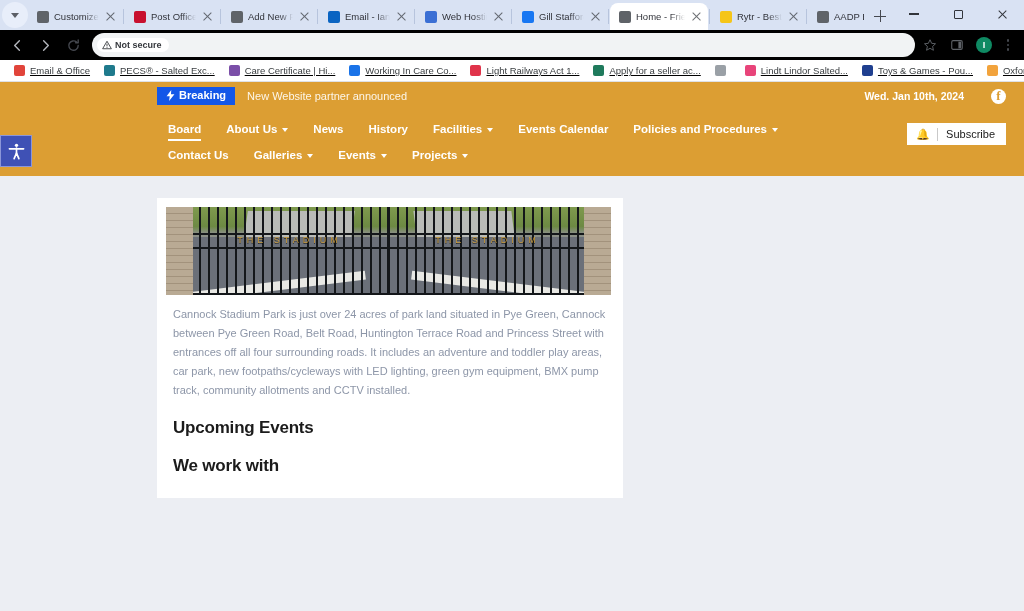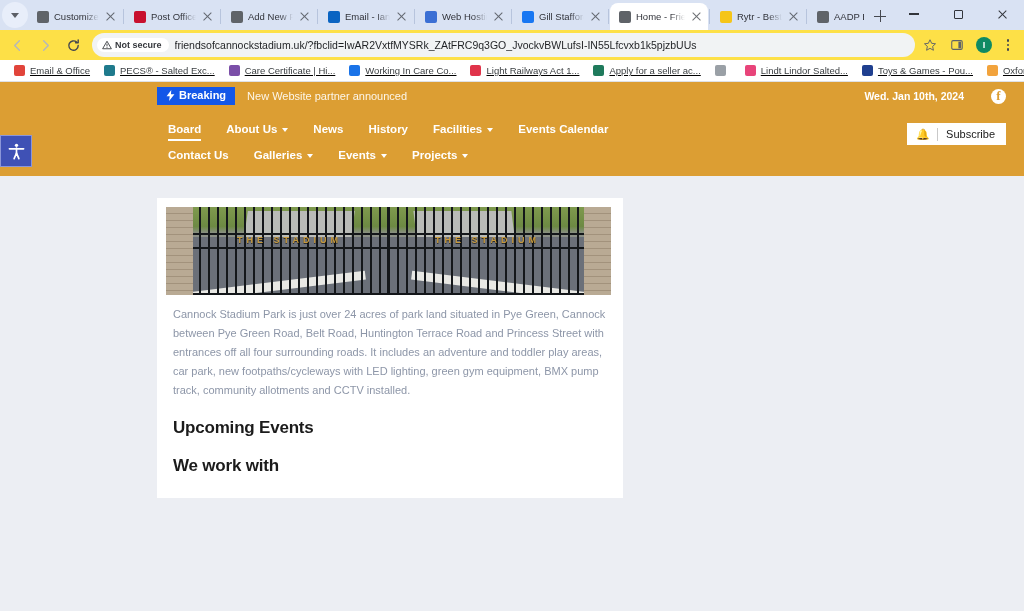--- a/index.html
+++ b/index.html
@@ -70,21 +70,21 @@
   .w-max  { width: 9px; height: 9px; border: 1.3px solid #32353b; border-radius: 1px; }
   .w-close { width: 11px; height: 11px; }
   .w-close::before, .w-close::after {
     content: ""; position: absolute; left: 0; top: 5px;
     width: 11px; height: 1.3px; background: #32353b;
   }
   .w-close::before { transform: rotate(45deg); }
   .w-close::after  { transform: rotate(-45deg); }
 
   .toolbar {
-    height: 30px; background: #fde047; display: flex; align-items: center;
+    height: 30px; background: #000000; display: flex; align-items: center;
     padding: 0 6px 0 4px; gap: 2px; justify-content: center;
   }
   .navbtn {
     width: 26px; height: 26px; display: flex; align-items: center;
     justify-content: center; border-radius: 50%; flex: 0 0 auto;
     color: #45484f;
   }
   .navbtn.dim { color: #b4b7bd; }
   .navbtn svg { display: block; }
   .omnibox {
@@ -218,21 +218,21 @@
   .gate-rail { position: absolute; left: 5.5%; right: 5.5%; height: 2px; background: #14171a; }
   .gate-pillar { position: absolute; top: 0; bottom: 0; width: 6%;
     background: repeating-linear-gradient(#b9aa94 0 6px,#a2927c 6px 7px),
                 repeating-linear-gradient(90deg,#b9aa94 0 9px,#9c8d78 9px 10px); }
   .gate-pillar.l { left: 0; }
   .gate-pillar.r { right: 0; }
   .gate-center { position: absolute; left: 49.6%; top: 0; bottom: 0; width: 3px; background: #14171a; }
   .gate-words { position: absolute; left: 5.5%; right: 5.5%; top: 28px;
     display: flex; justify-content: space-around; }
   .gate-word {
-    font-size: 9px; letter-spacing: 4px; color: #c79a3c; font-weight: bold;
+    font-size: 9px; letter-spacing: 4px; color: #c79a3c; font-weight: normal;
     text-shadow: 0 1px 0 rgba(0,0,0,.6); white-space: nowrap;
   }
 
   .card-body { padding: 10px 7px 0 7px; }
   .para {
     font-size: 11px; line-height: 1.72; color: #8d96a8;
     font-family: "Liberation Sans", sans-serif;
   }
   .h2 {
     font-size: 17px; font-weight: bold; color: #1b1b1b; margin-top: 18px;
@@ -335,21 +335,20 @@
     </div>
     <div class="omnibox">
       <div class="notsecure">
         <svg width="10" height="10" viewBox="0 0 16 16">
           <path d="M8 2 L15 14 L1 14 Z" fill="none" stroke="#35383d" stroke-width="1.4" stroke-linejoin="round"></path>
           <rect x="7.3" y="6" width="1.4" height="4" fill="#35383d"></rect>
           <rect x="7.3" y="11" width="1.4" height="1.4" fill="#35383d"></rect>
         </svg>
         <span>Not secure</span>
       </div>
-      <div class="urltext">friendsofcannockstadium.uk/?fbclid=IwAR2VxtfMYSRk_ZAtFRC9q3GO_JvockvBWLufsI-IN55Lfcvxb1k5pjzbUUs</div>
     </div>
     <div class="tb-right">
       <div class="navbtn">
         <svg width="14" height="14" viewBox="0 0 16 16">
           <path d="M8 2 L9.9 6.1 L14.3 6.6 L11 9.6 L11.9 14 L8 11.8 L4.1 14 L5 9.6 L1.7 6.6 L6.1 6.1 Z" fill="none" stroke="#5f6368" stroke-width="1.1" stroke-linejoin="round"></path>
         </svg>
       </div>
       <div class="navbtn">
         <svg width="14" height="14" viewBox="0 0 16 16">
           <rect x="2" y="3" width="12" height="10" rx="1.5" fill="none" stroke="#5f6368" stroke-width="1.2"></rect>
@@ -456,20 +455,24 @@
             </div>
             <div class="navitem">
               <span>History</span>
             </div>
             <div class="navitem">
               <span>Facilities</span>
               <span class="caret"></span>
             </div>
             <div class="navitem">
               <span>Events Calendar</span>
+            </div>
+            <div class="navitem">
+              <span>Policies and Procedures</span>
+              <span class="caret"></span>
             </div>
           </div>
           <div class="navrow">
             <div class="navitem">
               <span>Contact Us</span>
             </div>
             <div class="navitem">
               <span>Galleries</span>
               <span class="caret"></span>
             </div>

